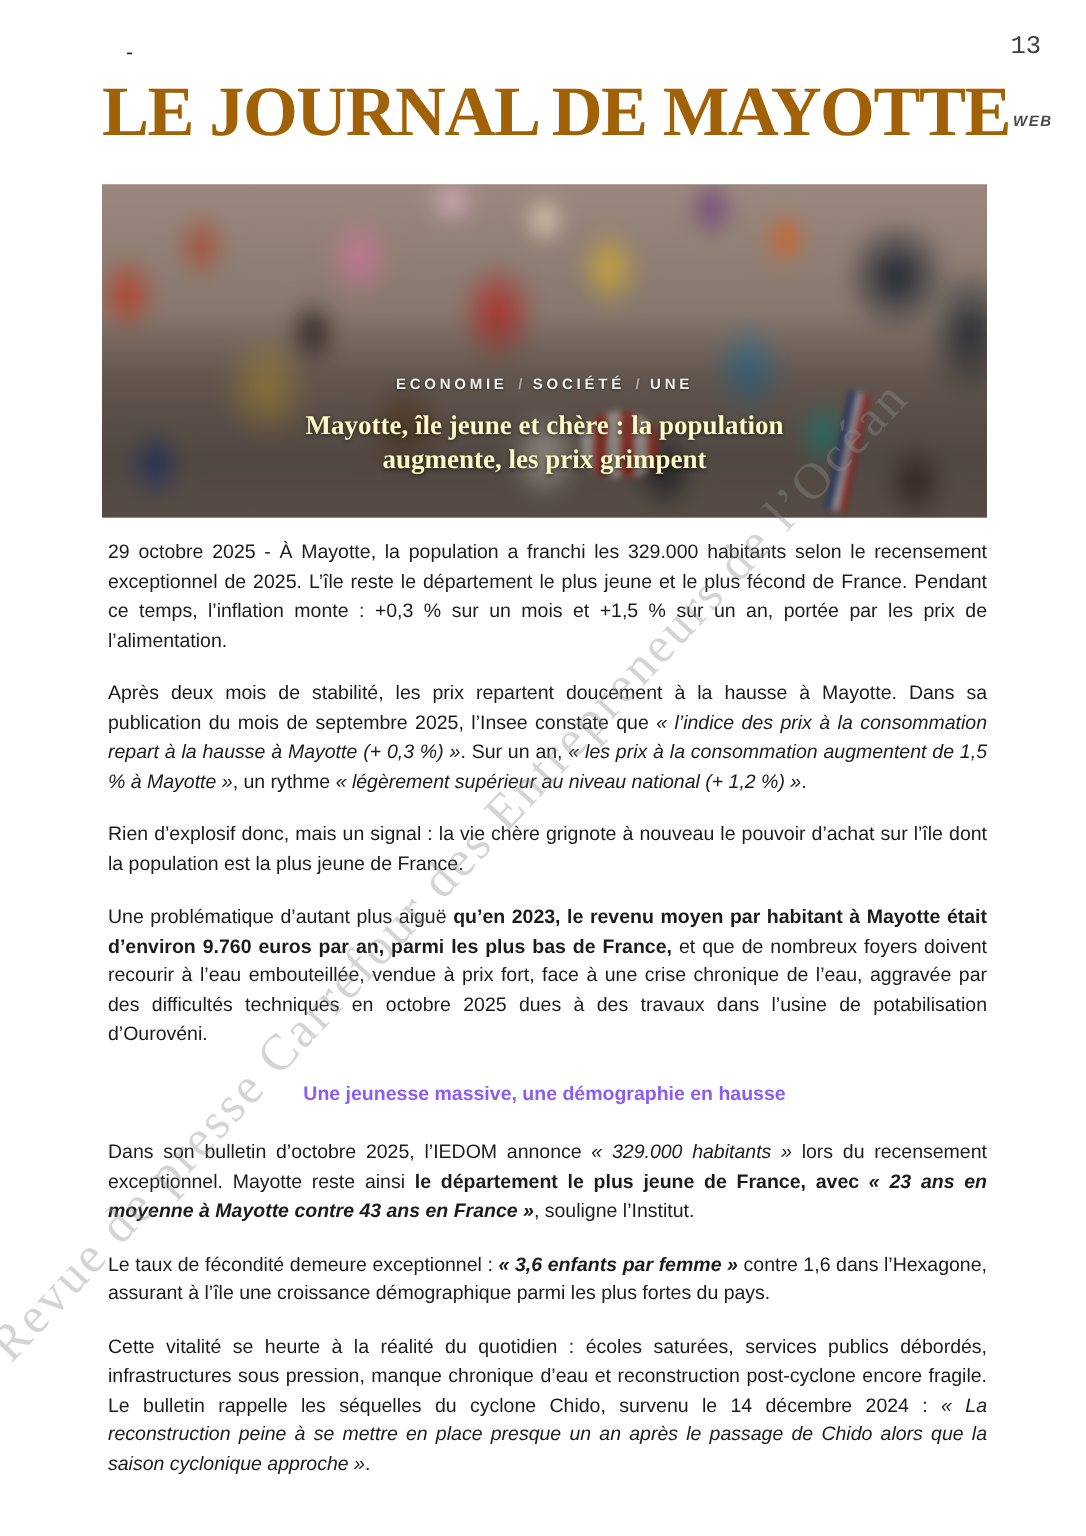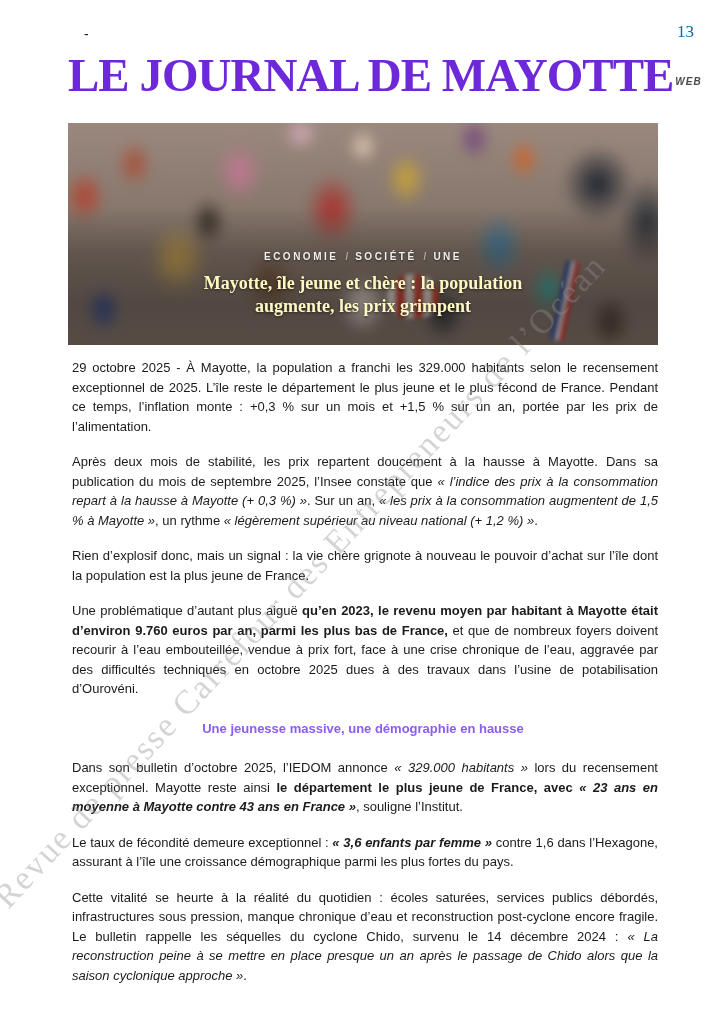--- a/index.html
+++ b/index.html
@@ -3,26 +3,26 @@
 <meta charset="utf-8">
 <style>
   html,body{margin:0;padding:0;background:#e8e8e8;}
   .page{
     position:relative; width:724px; height:1024px; margin:0 auto;
     background:#ffffff; overflow:hidden;
     font-family:"Liberation Sans", sans-serif; color:#1b1b1b;
   }
   
   .corner-dash{position:absolute; left:84px; top:26px; font-size:14px; color:#222;}
-  .page-number{position:absolute; right:30px; top:22px; font-family:Liberation Serif, serif; font-size:17px; color:#0369a1;}
+  .page-number{position:absolute; right:30px; top:22px; font-family:Liberation Mono, monospace; font-size:17px; color:#404040;}
   
   .masthead{position:absolute; left:68px; top:52px; width:590px; white-space:nowrap;}
   .logo-text{
     font-family:"Liberation Serif", serif; font-weight:700; font-size:47px;
-    letter-spacing:-1px; color:#6d28d9; line-height:1;
+    letter-spacing:-1px; color:#a16207; line-height:1;
   }
   .logo-sup{
     font-family:"Liberation Sans", sans-serif; font-weight:700; font-style:italic;
     font-size:10px; color:#4a4a4a; vertical-align:super; letter-spacing:1px; margin-left:2px;
   }
   
   .hero{
     position:absolute; left:68px; top:123px; width:590px; height:222px;
     overflow:hidden; background:#8d7d72;
   }

